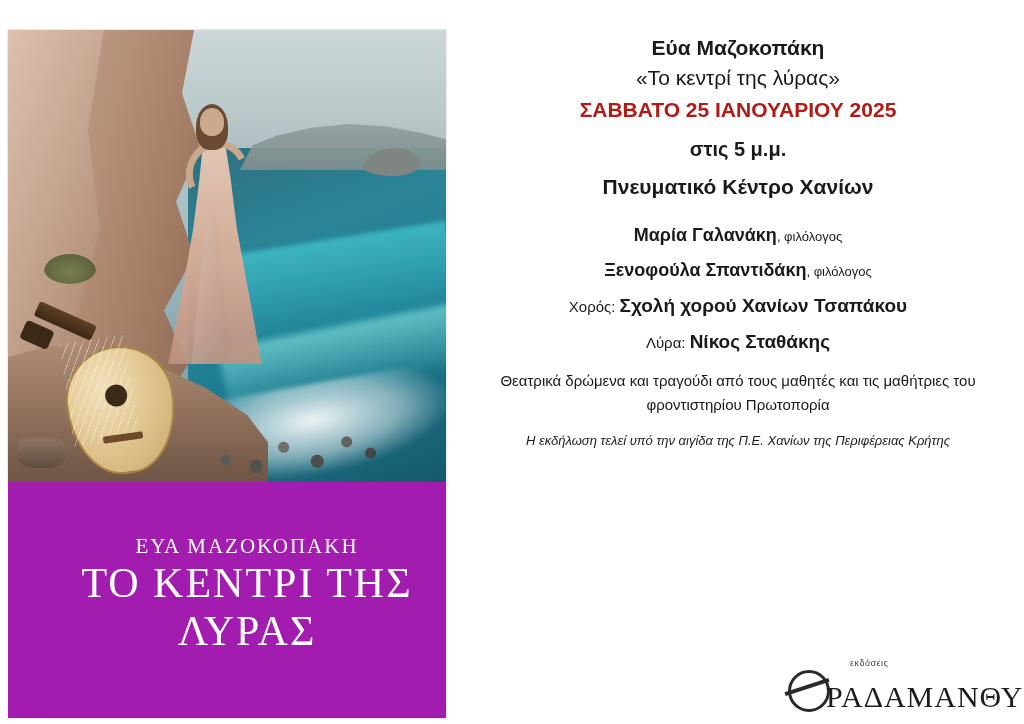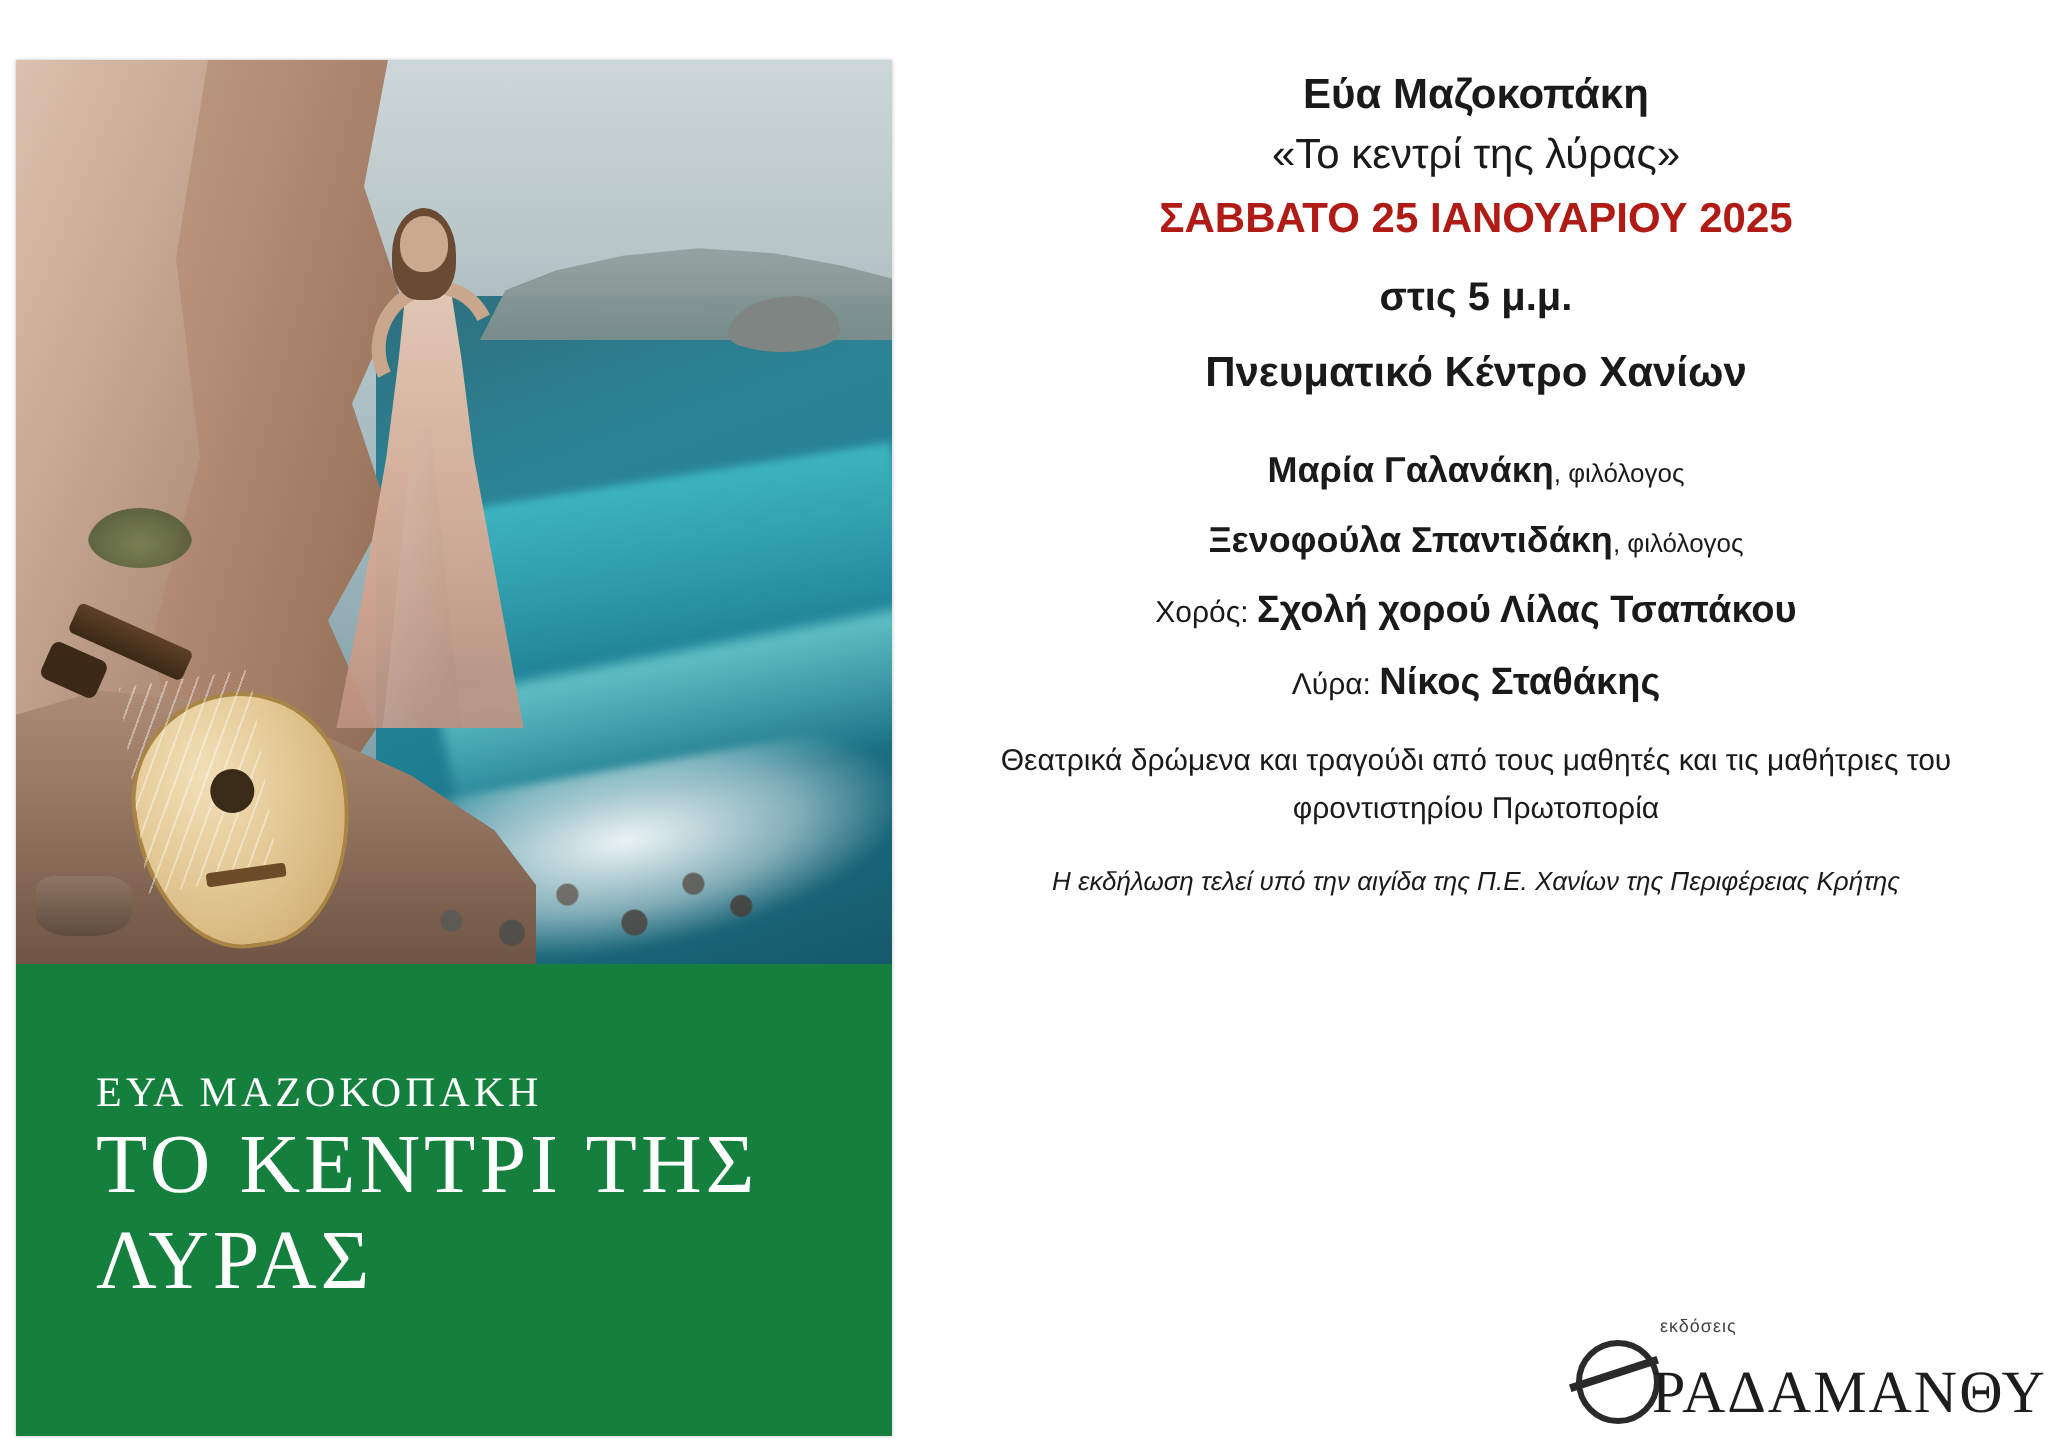--- a/index.html
+++ b/index.html
@@ -183,22 +183,23 @@
   }
   .stone {
     position: absolute; left: 10px; top: 408px; width: 48px; height: 30px;
     background: linear-gradient(180deg,#8e7563,#5e4c3e);
     border-radius: 20% 30% 40% 35%;
   }
 
   .cover-text {
     position: relative;
     height: 236px;
-    background: #15803d;
+    background: #a21caf;
     color: #ffffff;
+    text-align: center;
     font-family: "Liberation Serif", serif;
     padding-left: 40px;
   }
   .cover-author {
     padding-top: 52px;
     font-size: 21px;
     letter-spacing: 2px;
   }
   .cover-title {
     font-size: 42px;
@@ -278,21 +279,21 @@
     left: 48px;
     bottom: 2px;
     font-family: "Liberation Serif", serif;
     font-size: 30px;
     letter-spacing: 1px;
     color: #1d1d1d;
     white-space: nowrap;
   }
   .logo-small {
     position: absolute;
-    left: 52px;
+    left: 72px;
     top: 0px;
     font-size: 9px;
     color: #444;
     letter-spacing: .5px;
   }
 </style>
 </head>
 <body>
 
 <div class="poster">
@@ -351,21 +352,21 @@
     <p class="line l-person">
       <span class="nm">Μαρία Γαλανάκη</span><span class="role">, φιλόλογος</span>
     </p>
     <p class="line l-person">
       <span class="nm">Ξενοφούλα Σπαντιδάκη</span><span class="role">, φιλόλογος</span>
     </p>
 
 
 
     <p class="line l-dance">
-      <span>Χορός: </span><span class="nm">Σχολή χορού Λίλας Τσαπάκου</span>
+      <span>Χορός: </span><span class="nm">Σχολή χορού Χανίων Τσαπάκου</span>
     </p>
 
     <p class="line l-lyra">
       <span>Λύρα: </span><span class="nm">Νίκος Σταθάκης</span>
     </p>
 
     <p class="line l-extra">Θεατρικά δρώμενα  και τραγούδι από τους μαθητές και τις μαθήτριες του φροντιστηρίου Πρωτοπορία</p>
     <p class="line l-aegis">Η εκδήλωση τελεί υπό την αιγίδα της Π.Ε. Χανίων της Περιφέρειας Κρήτης</p>
   </div>
 

